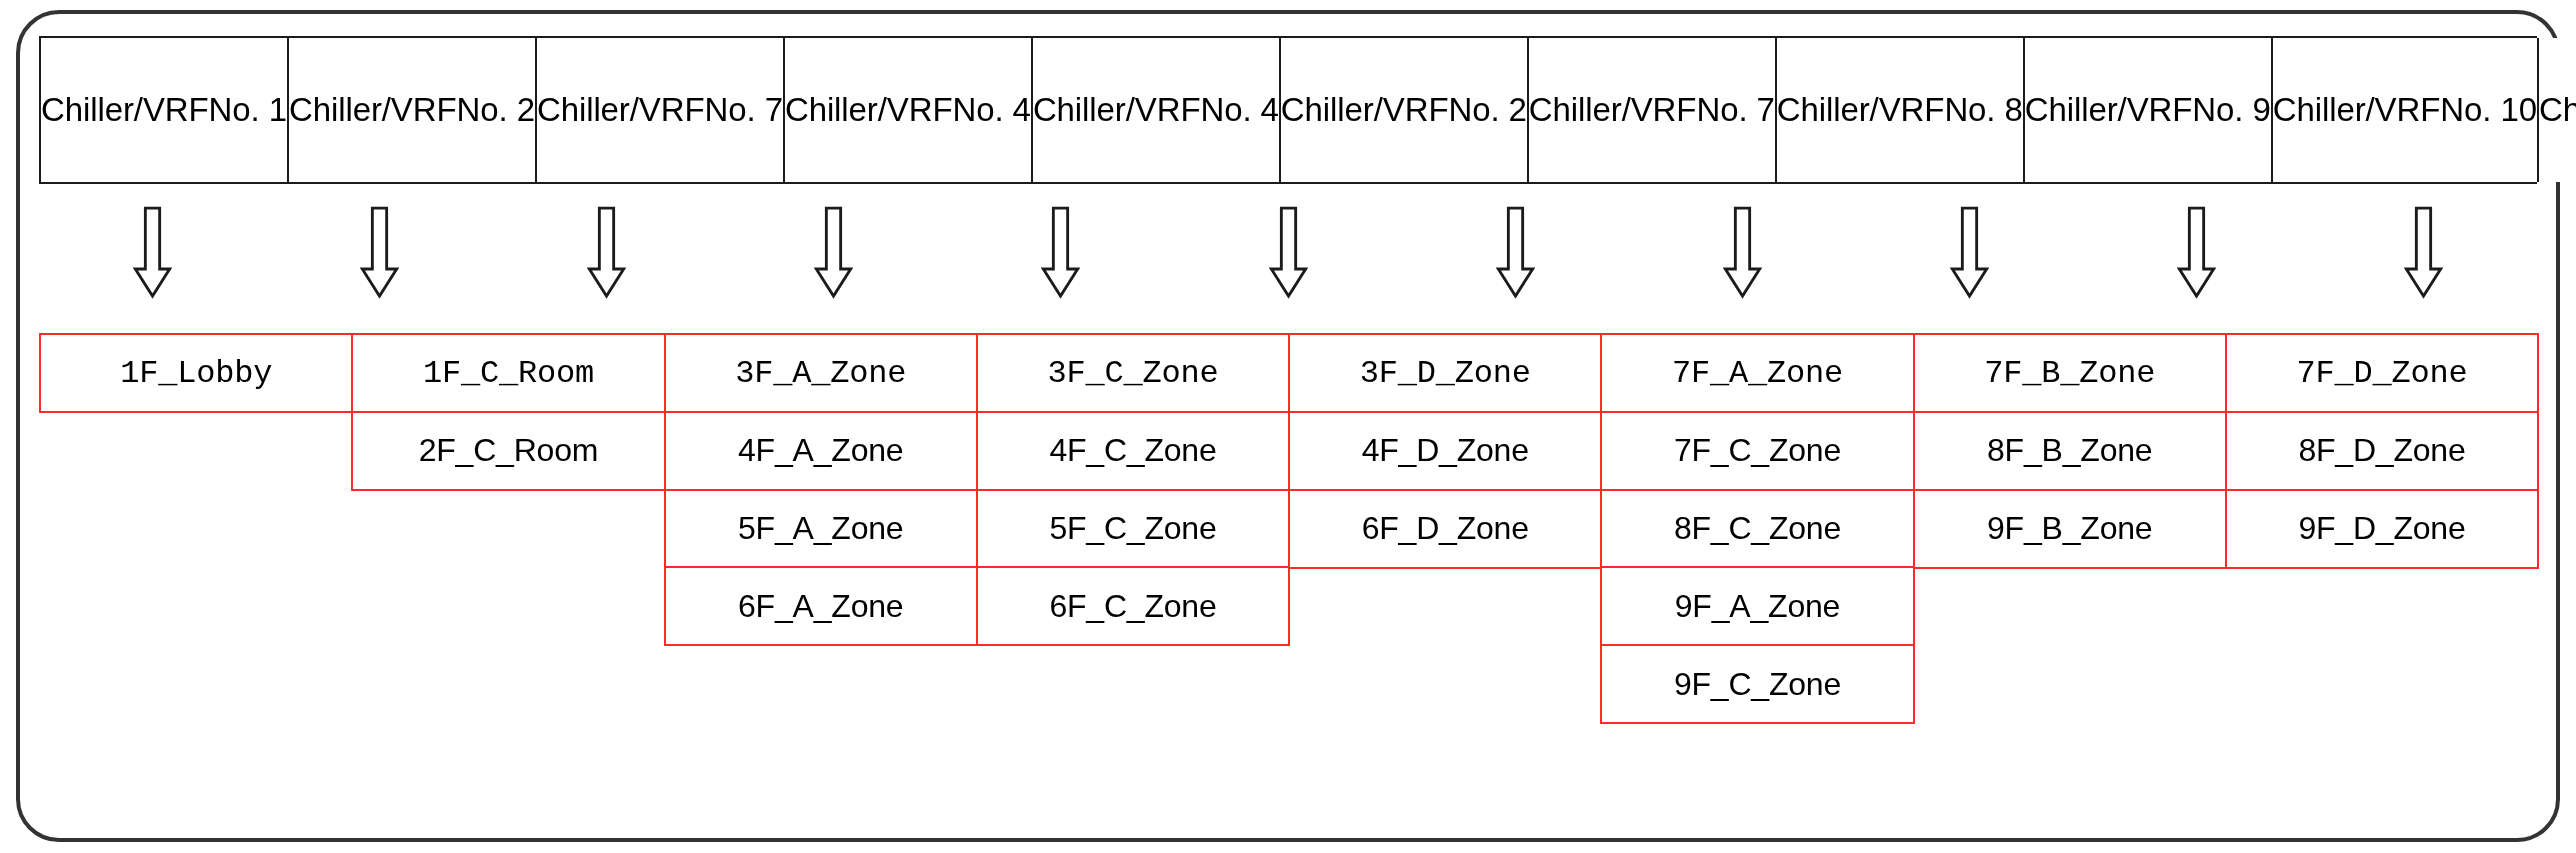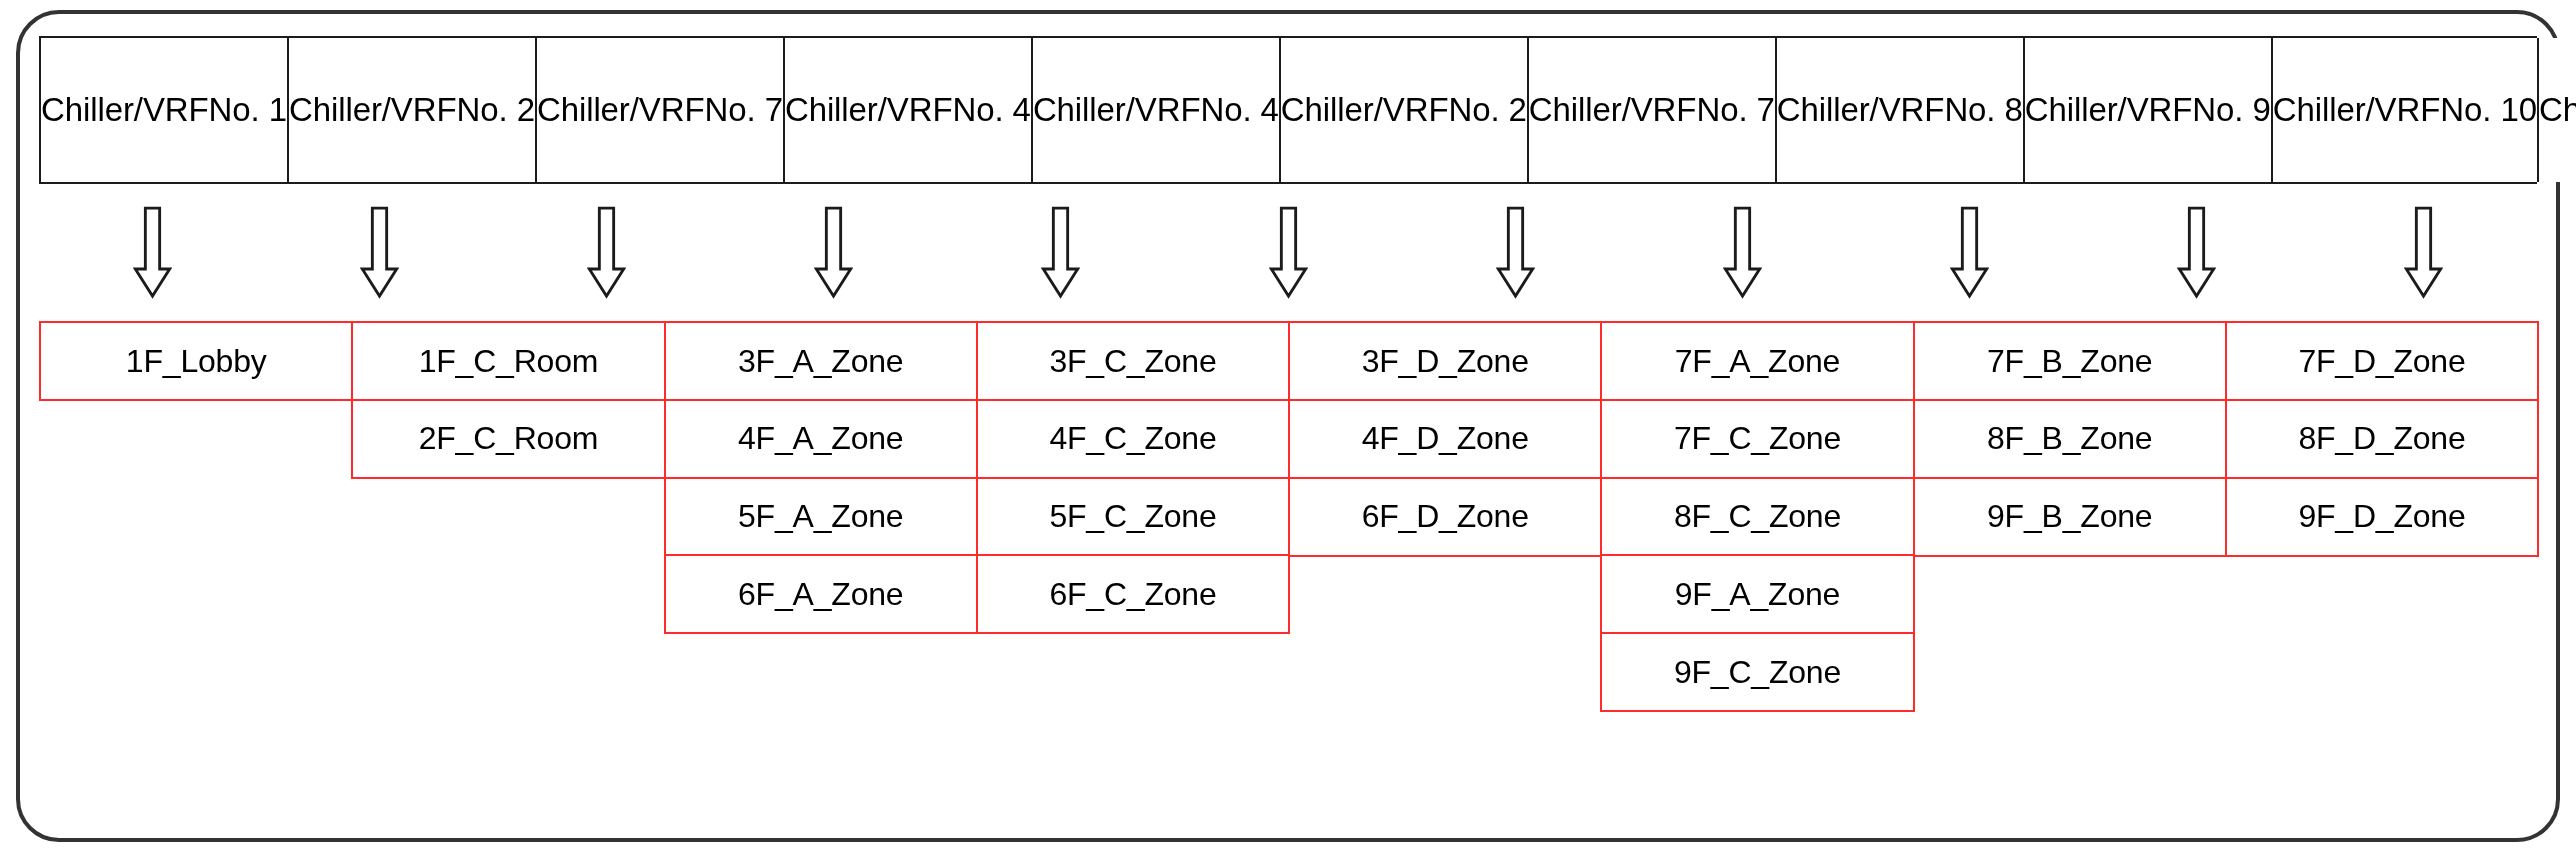--- a/index.html
+++ b/index.html
@@ -105,21 +105,21 @@
     align-items: center;
     justify-content: center;
     background: #ffffff;
     margin-top: -2.2px;
     margin-right: -2.2px;
     font-size: 32px;
     color: #000000;
     white-space: nowrap;
     letter-spacing: -0.2px;
   }
-  .zone-col .zone-cell:first-child { margin-top: 0; }
+  .zone-col .zone-cell:first-child { margin-top: 12px; font-family: Liberation Mono, monospace; }
 </style>
 </head>
 <body>
 
 <div id="canvas">
 
   <div class="outer-frame"></div>
 
   <div class="diagram">
 

